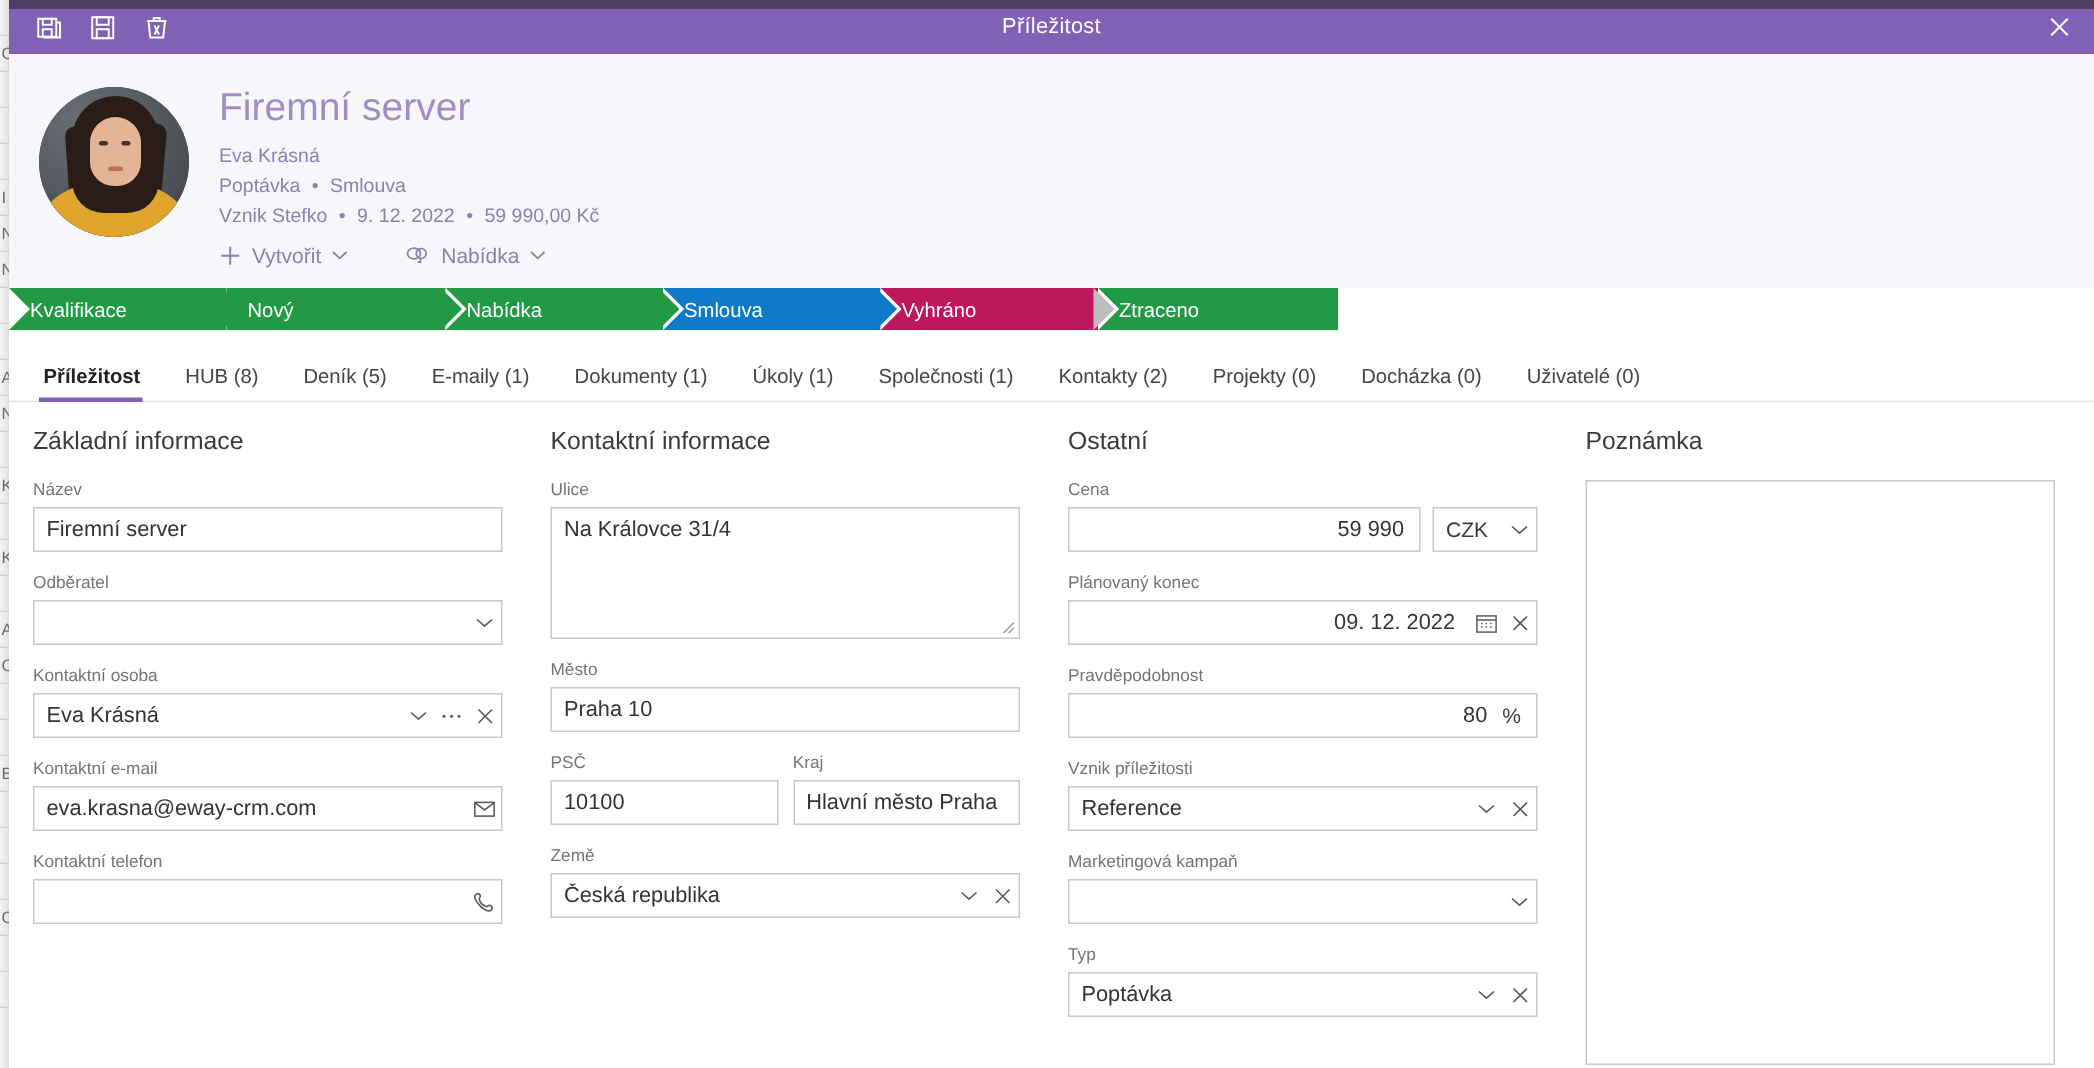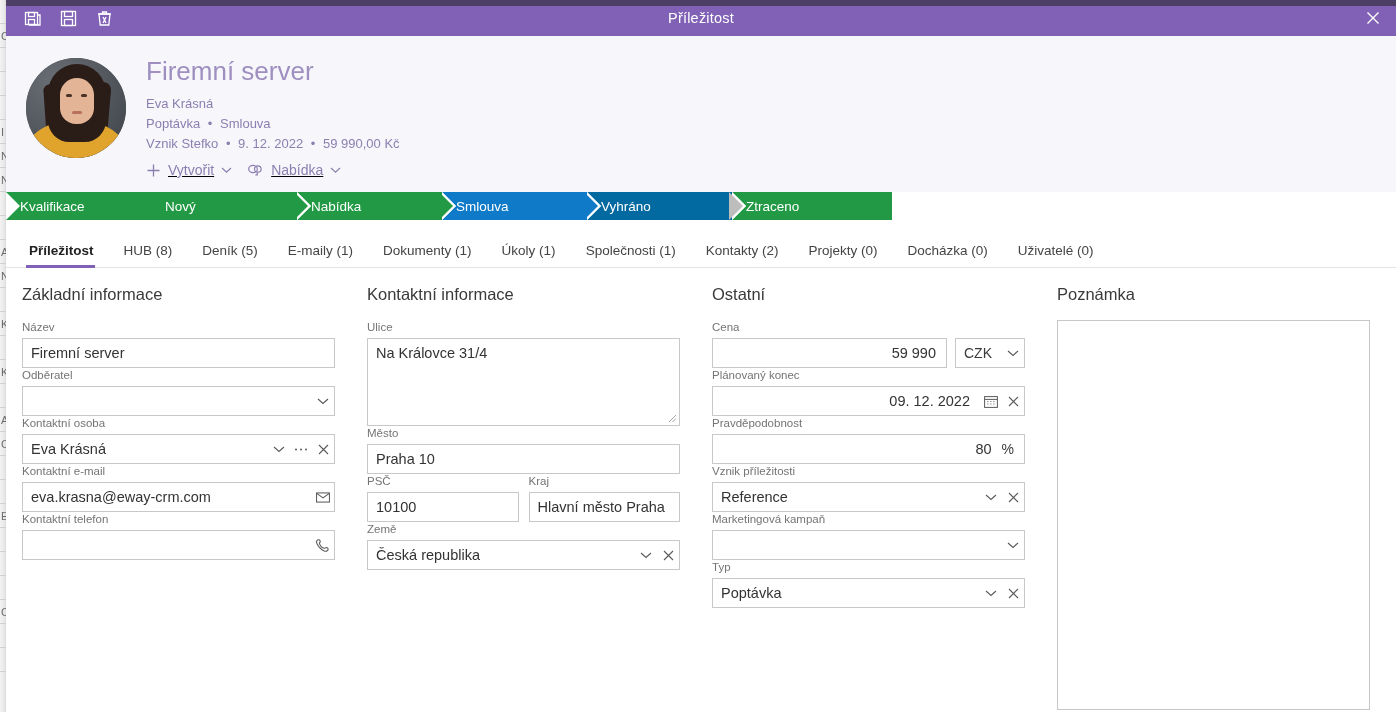--- a/index.html
+++ b/index.html
@@ -109,21 +109,21 @@
   #avatar .eye-r { position: absolute; left: 55px; top: 36px; width: 6px; height: 3px; background: #4a3227; border-radius: 2px; }
   #avatar .mouth { position: absolute; left: 46px; top: 53px; width: 10px; height: 3px; background: #b9705f; border-radius: 2px; }
 
   #header-text { padding-top: 4px; }
   #record-title {
     font-size: 26px; color: #9e8fc0; font-weight: 400;
     line-height: 34px; margin-bottom: 6px;
   }
   .meta-line { font-size: 13px; color: #8c7fb0; line-height: 20px; }
   .meta-sep { padding: 0 4px; }
-  #header-actions { display: flex; align-items: flex-end; gap: 15px; margin-top: 8px; text-decoration: underline; }
+  #header-actions { display: flex; align-items: flex-end; gap: 38px; margin-top: 8px; }
   .hdr-action {
     display: flex; align-items: center; gap: 7px;
     font-size: 14px; color: #8c7fb0; cursor: pointer;
   }
   .hdr-action svg { display: block; }
 
   
   #stagebar { display: flex; height: 28px; }
   .stage {
     position: relative; height: 28px;
@@ -181,21 +181,21 @@
   }
   .col { padding: 0 16px; }
   .col-1 { width: 345px; }
   .col-2 { width: 345px; }
   .col-3 { width: 345px; }
   .col-4 { width: 345px; }
   .section-title {
     font-size: 16.5px; color: #3a3a3a; font-weight: 400;
     margin-bottom: 16px; line-height: 20px;
   }
-  .field { }
+  .field { margin-bottom: 14px; }
   .field-label {
     font-size: 11.5px; color: #747474; margin-bottom: 3px; line-height: 15px;
   }
   .input-wrap {
     position: relative;
     border: 1px solid #c8c8c8; background: #ffffff;
     height: 30px; display: flex; align-items: center;
   }
   .input-wrap.tall { height: 88px; align-items: flex-start; }
   .input-wrap input {
@@ -426,21 +426,21 @@
         <span style="position: relative; z-index: 4;">Nabídka</span>
         <div class="chev"></div>
         <div class="chev-in" style="border-left-color: rgb(34, 154, 69);"></div>
       </div>
       <div class="stage" style="background: rgb(15, 122, 200); width: 145px; z-index: 17;">
         <div class="notch"></div>
         <span style="position: relative; z-index: 4;">Smlouva</span>
         <div class="chev"></div>
         <div class="chev-in" style="border-left-color: rgb(15, 122, 200);"></div>
       </div>
-      <div class="stage" style="background: #0369a1; width: 145px; z-index: 16; color: rgb(255, 255, 255);">
+      <div class="stage" style="background: #be185d; width: 145px; z-index: 16; color: rgb(255, 255, 255);">
         <div class="notch"></div>
         <span style="position: relative; z-index: 4;">Vyhráno</span>
         <div class="chev"></div>
         <div class="chev-in" style="border-left-color: rgb(189, 189, 189);"></div>
       </div>
       <div class="stage" style="background: rgb(34, 154, 69); width: 160px; z-index: 15;">
         <div class="notch"></div>
         <span style="position: relative; z-index: 4;">Ztraceno</span>
       </div>
     </div>

